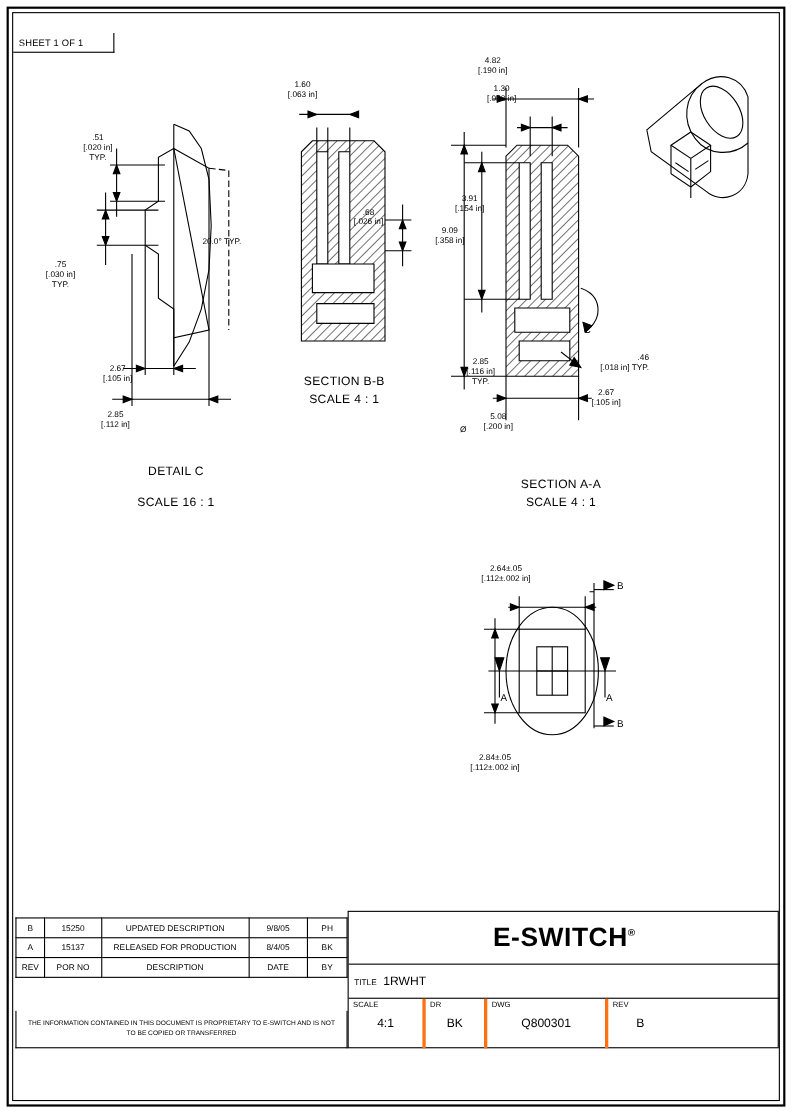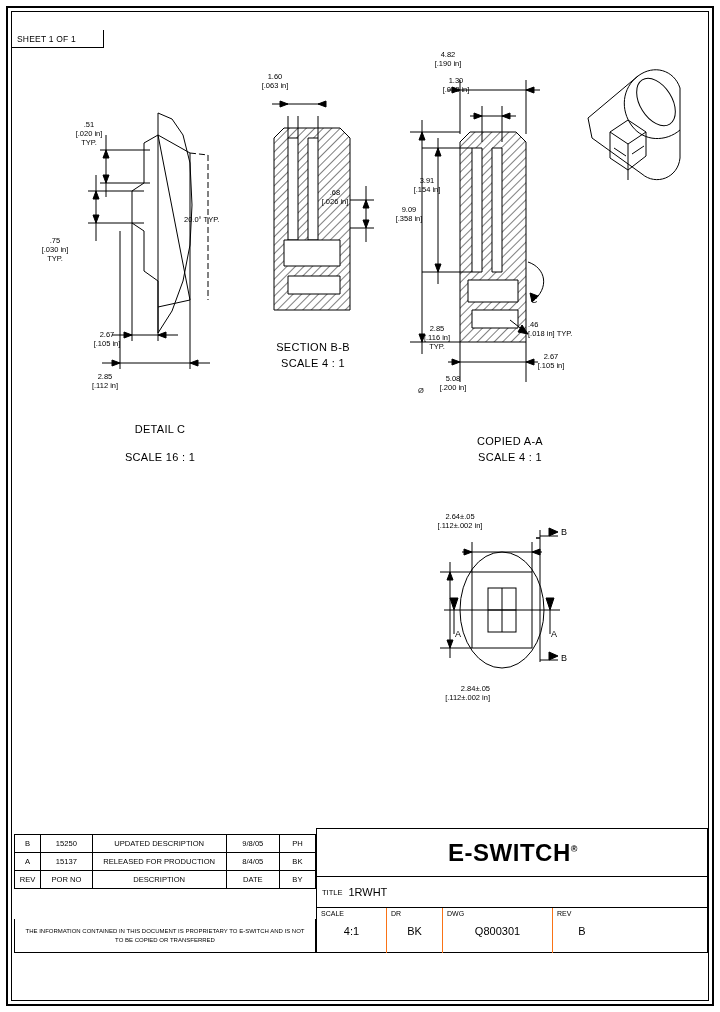--- a/index.html
+++ b/index.html
@@ -27,21 +27,21 @@
   .title-block{position:absolute;left:316px;top:828px;width:392px;height:125px;border:1px solid #000;box-sizing:border-box;}
   .logo-area{position:absolute;left:0;top:0;width:392px;height:48px;border-bottom:1px solid #000;box-sizing:border-box;
              display:flex;align-items:center;justify-content:center;}
   .logo{font-size:24px;font-weight:bold;letter-spacing:.5px;font-family:"Liberation Sans",sans-serif;}
   .logo .reg{font-size:9px;vertical-align:super;}
   .title-row{position:absolute;left:0;top:48px;width:392px;height:31px;border-bottom:1px solid #000;box-sizing:border-box;
              display:flex;align-items:center;padding-left:5px;font-size:9px;}
   .title-row .ttl-key{font-size:7.5px;margin-right:6px;}
   .title-row .ttl-val{font-size:11px;}
   .meta{position:absolute;left:0;top:79px;width:392px;height:45px;display:flex;}
-  .meta-cell{border-right:1px solid #f97316;box-sizing:border-box;position:relative;}
+  .meta-cell{border-right:3px solid #f97316;box-sizing:border-box;position:relative;}
   .meta-cell:last-child{border-right:none;}
   .meta-key{position:absolute;left:4px;top:2px;font-size:7px;}
   .meta-val{position:absolute;left:0;right:0;top:17px;text-align:center;font-size:11px;}
   .m1{width:70px;} .m2{width:98px;} .m3{width:56px;} .m4{width:110px;} .m5{width:58px;}
 
   svg{display:block;}
   .dwg{position:absolute;}
 </style>
 </head>
 <body>
@@ -196,29 +196,29 @@
 [.190 in]</div>
   <div class="dim" style="left:426px; top:76px; width:60px;">1.30
 [.053 in]</div>
   <div class="dim" style="left:404px; top:176px; width:46px;">3.91
 [.154 in]</div>
   <div class="dim" style="left:386px; top:205px; width:46px;">9.09
 [.358 in]</div>
   <div class="dim" style="left:414px; top:324px; width:46px;">2.85
 [.116 in]
 TYP.</div>
-  <div class="dim" style="left:528px; top:320px; width:62px; text-align:left;">.46
+  <div class="dim" style="left:528px; top:320px; width:62px; text-align:right;">.46
 [.018 in] TYP.</div>
   <div class="dim" style="left:528px; top:352px; width:46px;">2.67
 [.105 in]</div>
   <div class="dim" style="left:428px; top:374px; width:50px;">5.08
 [.200 in]</div>
   <div class="dim" style="left:416px; top:386px; width:10px;">Ø</div>
   <div class="dim" style="left:528px; top:296px; width:12px; font-size:9px;">C</div>
-  <div class="lbl" style="left:430px; top:434px; width:160px;">COPIED  A-A</div>
+  <div class="lbl" style="left:430px; top:434px; width:160px;">SECTION  A-A</div>
   <div class="lbl" style="left:430px; top:450px; width:160px;">SCALE 4 : 1</div>
 
   <svg class="dwg" style="left:570px; top:62px;" width="130" height="160" viewBox="0 0 130 160">
     <g stroke="#000" fill="none" stroke-width="1">
       <path d="M18 56 L68 14 C 84 2, 104 8, 110 26 L110 96 C 108 116, 86 124, 72 112 L22 76 Z"></path>
       <path d="M68 14 C 52 26, 50 48, 62 64 C 74 80, 96 80, 110 68"></path>
       <ellipse cx="86" cy="40" rx="16" ry="26" transform="rotate(-32 86 40)"></ellipse>
       <path d="M40 70 L40 96 L58 108 L58 118"></path>
       <path d="M40 70 L58 58 L76 70 L58 82 Z"></path>
       <path d="M58 82 L58 108"></path>
@@ -257,21 +257,21 @@
 
       <line x1="30" y1="62" x2="62" y2="62"></line>
       <line x1="30" y1="138" x2="62" y2="138"></line>
       <line x1="40" y1="52" x2="40" y2="148"></line>
       <path d="M40 62 l-3 8 6 0 z" fill="#000"></path>
       <path d="M40 138 l-3 -8 6 0 z" fill="#000"></path>
     </g>
   </svg>
   <div class="dim" style="left:420px; top:512px; width:80px;">2.64±.05
 [.112±.002 in]</div>
-  <div class="dim" style="left:410px; top:684px; width:80px;text-align:right;">2.84±.05
+  <div class="dim" style="left:410px; top:684px; width:80px;">2.84±.05
 [.112±.002 in]</div>
   <div class="dim" style="left:452px; top:630px; width:12px; font-size:9px;">A</div>
   <div class="dim" style="left:548px; top:630px; width:12px; font-size:9px;">A</div>
   <div class="dim" style="left:558px; top:528px; width:12px; font-size:9px;">B</div>
   <div class="dim" style="left:558px; top:654px; width:12px; font-size:9px;">B</div>
 
 
   <table class="rev-table">
     <tbody>
       <tr>

